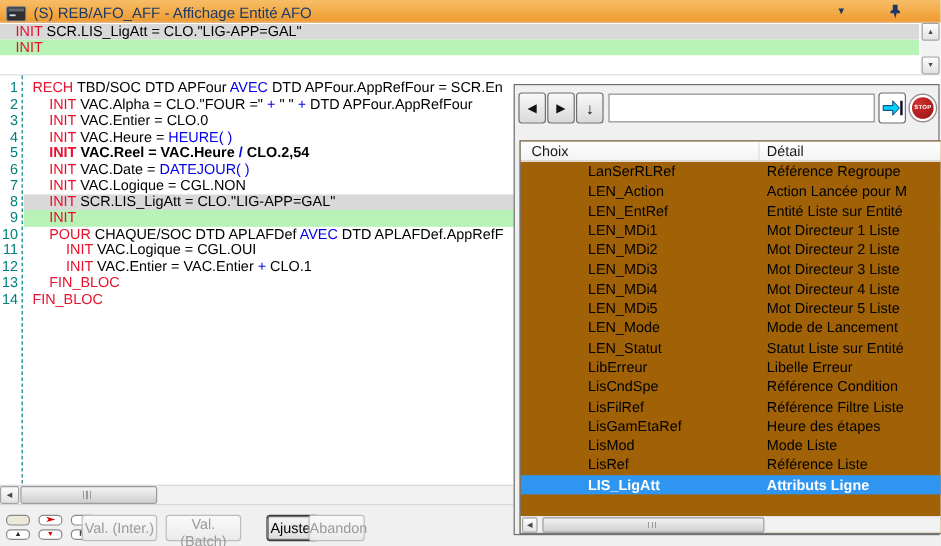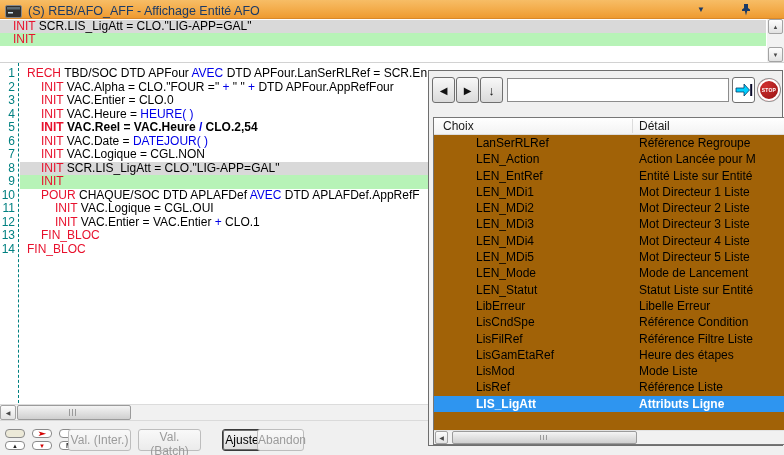--- a/index.html
+++ b/index.html
@@ -74,21 +74,21 @@
             box-shadow:inset 0 0 0 2px #fff,0 0 0 1px #909090;display:flex;align-items:center;justify-content:center;
             color:#fff;font-size:5px;font-weight:bold;letter-spacing:.2px;}
   .plist{position:absolute;left:4px;top:46px;width:408px;height:328px;background:#a16207;border:1px solid #767676;}
   .plist-header{position:absolute;left:0;top:0;right:0;height:17px;background:linear-gradient(180deg,#ffffff,#f3f3f3);
             border-bottom:1px solid #dcdcdc;}
   .ph-cell{position:absolute;top:1px;font-size:12px;color:#1a1a1a;}
   .ph-choix{left:9px;} .ph-detail{left:205px;}
   .ph-sep{position:absolute;left:198px;top:1px;height:14px;width:1px;background:#dcdcdc;}
   .list-rows{position:absolute;left:0;top:17px;right:17px;bottom:14px;overflow:hidden;}
   .lrow{position:relative;height:16.3px;line-height:16.3px;white-space:nowrap;}
-  .lrow .c-choix{position:absolute;left:42px;}
+  .lrow .c-choix{position:absolute;left:56px;}
   .lrow .c-detail{position:absolute;left:205px;right:0;overflow:hidden;}
   .lrow.selected{background:var(--selection,#2e95f0);color:#fff;font-weight:bold;}
   .pl-vscroll{position:absolute;right:0;top:0;bottom:14px;width:17px;background:#f1f1f1;border-left:1px solid #e3e3e3;}
   .pl-vscroll .sbtn{position:absolute;left:1px;width:14px;height:14px;}
   .pl-vscroll .thumb{position:absolute;left:1px;top:200px;width:14px;height:38px;}
   .pl-hscroll{position:absolute;left:0;bottom:0;right:17px;height:14px;background:#f1f1f1;border-top:1px solid #e3e3e3;}
   .pl-hscroll .sbtn{position:absolute;top:0;width:13px;height:13px;}
   .pl-hscroll .thumb{position:absolute;left:18px;top:0;width:185px;height:13px;}
 </style>
 </head>
@@ -120,21 +120,21 @@
       <div class="sbtn" style="top:0;">▲</div>
       <div class="sbtn" style="bottom:0;">▼</div>
     </div>
   </div>
 
   <div class="codepanel">
     <div class="gutterline"></div>
     <div class="code-lines" id="code-lines">
         <div class="code-line">
           <span class="lnum">1</span>
-          <span class="lbody" style="left: 27px;"><span class="seg-k">RECH</span><span class="seg-t"> TBD/SOC DTD APFour </span><span class="seg-o">AVEC</span><span class="seg-t"> DTD APFour.LanSerRLRef = SCR.En</span></span>
+          <span class="lbody" style="left: 27px;"><span class="seg-k">RECH</span><span class="seg-t"> TBD/SOC DTD APFour </span><span class="seg-o">AVEC</span><span class="seg-t"> DTD APFour.AppRefFour = SCR.En</span></span>
         </div>
         <div class="code-line">
           <span class="lnum">2</span>
           <span class="lbody" style="left: 41px;"><span class="seg-k">INIT</span><span class="seg-t"> VAC.Alpha = CLO."FOUR =" </span><span class="seg-o">+</span><span class="seg-t"> " " </span><span class="seg-o">+</span><span class="seg-t"> DTD APFour.AppRefFour</span></span>
         </div>
         <div class="code-line">
           <span class="lnum">3</span>
           <span class="lbody" style="left: 41px;"><span class="seg-k">INIT</span><span class="seg-t"> VAC.Entier = CLO.0</span></span>
         </div>
         <div class="code-line">

